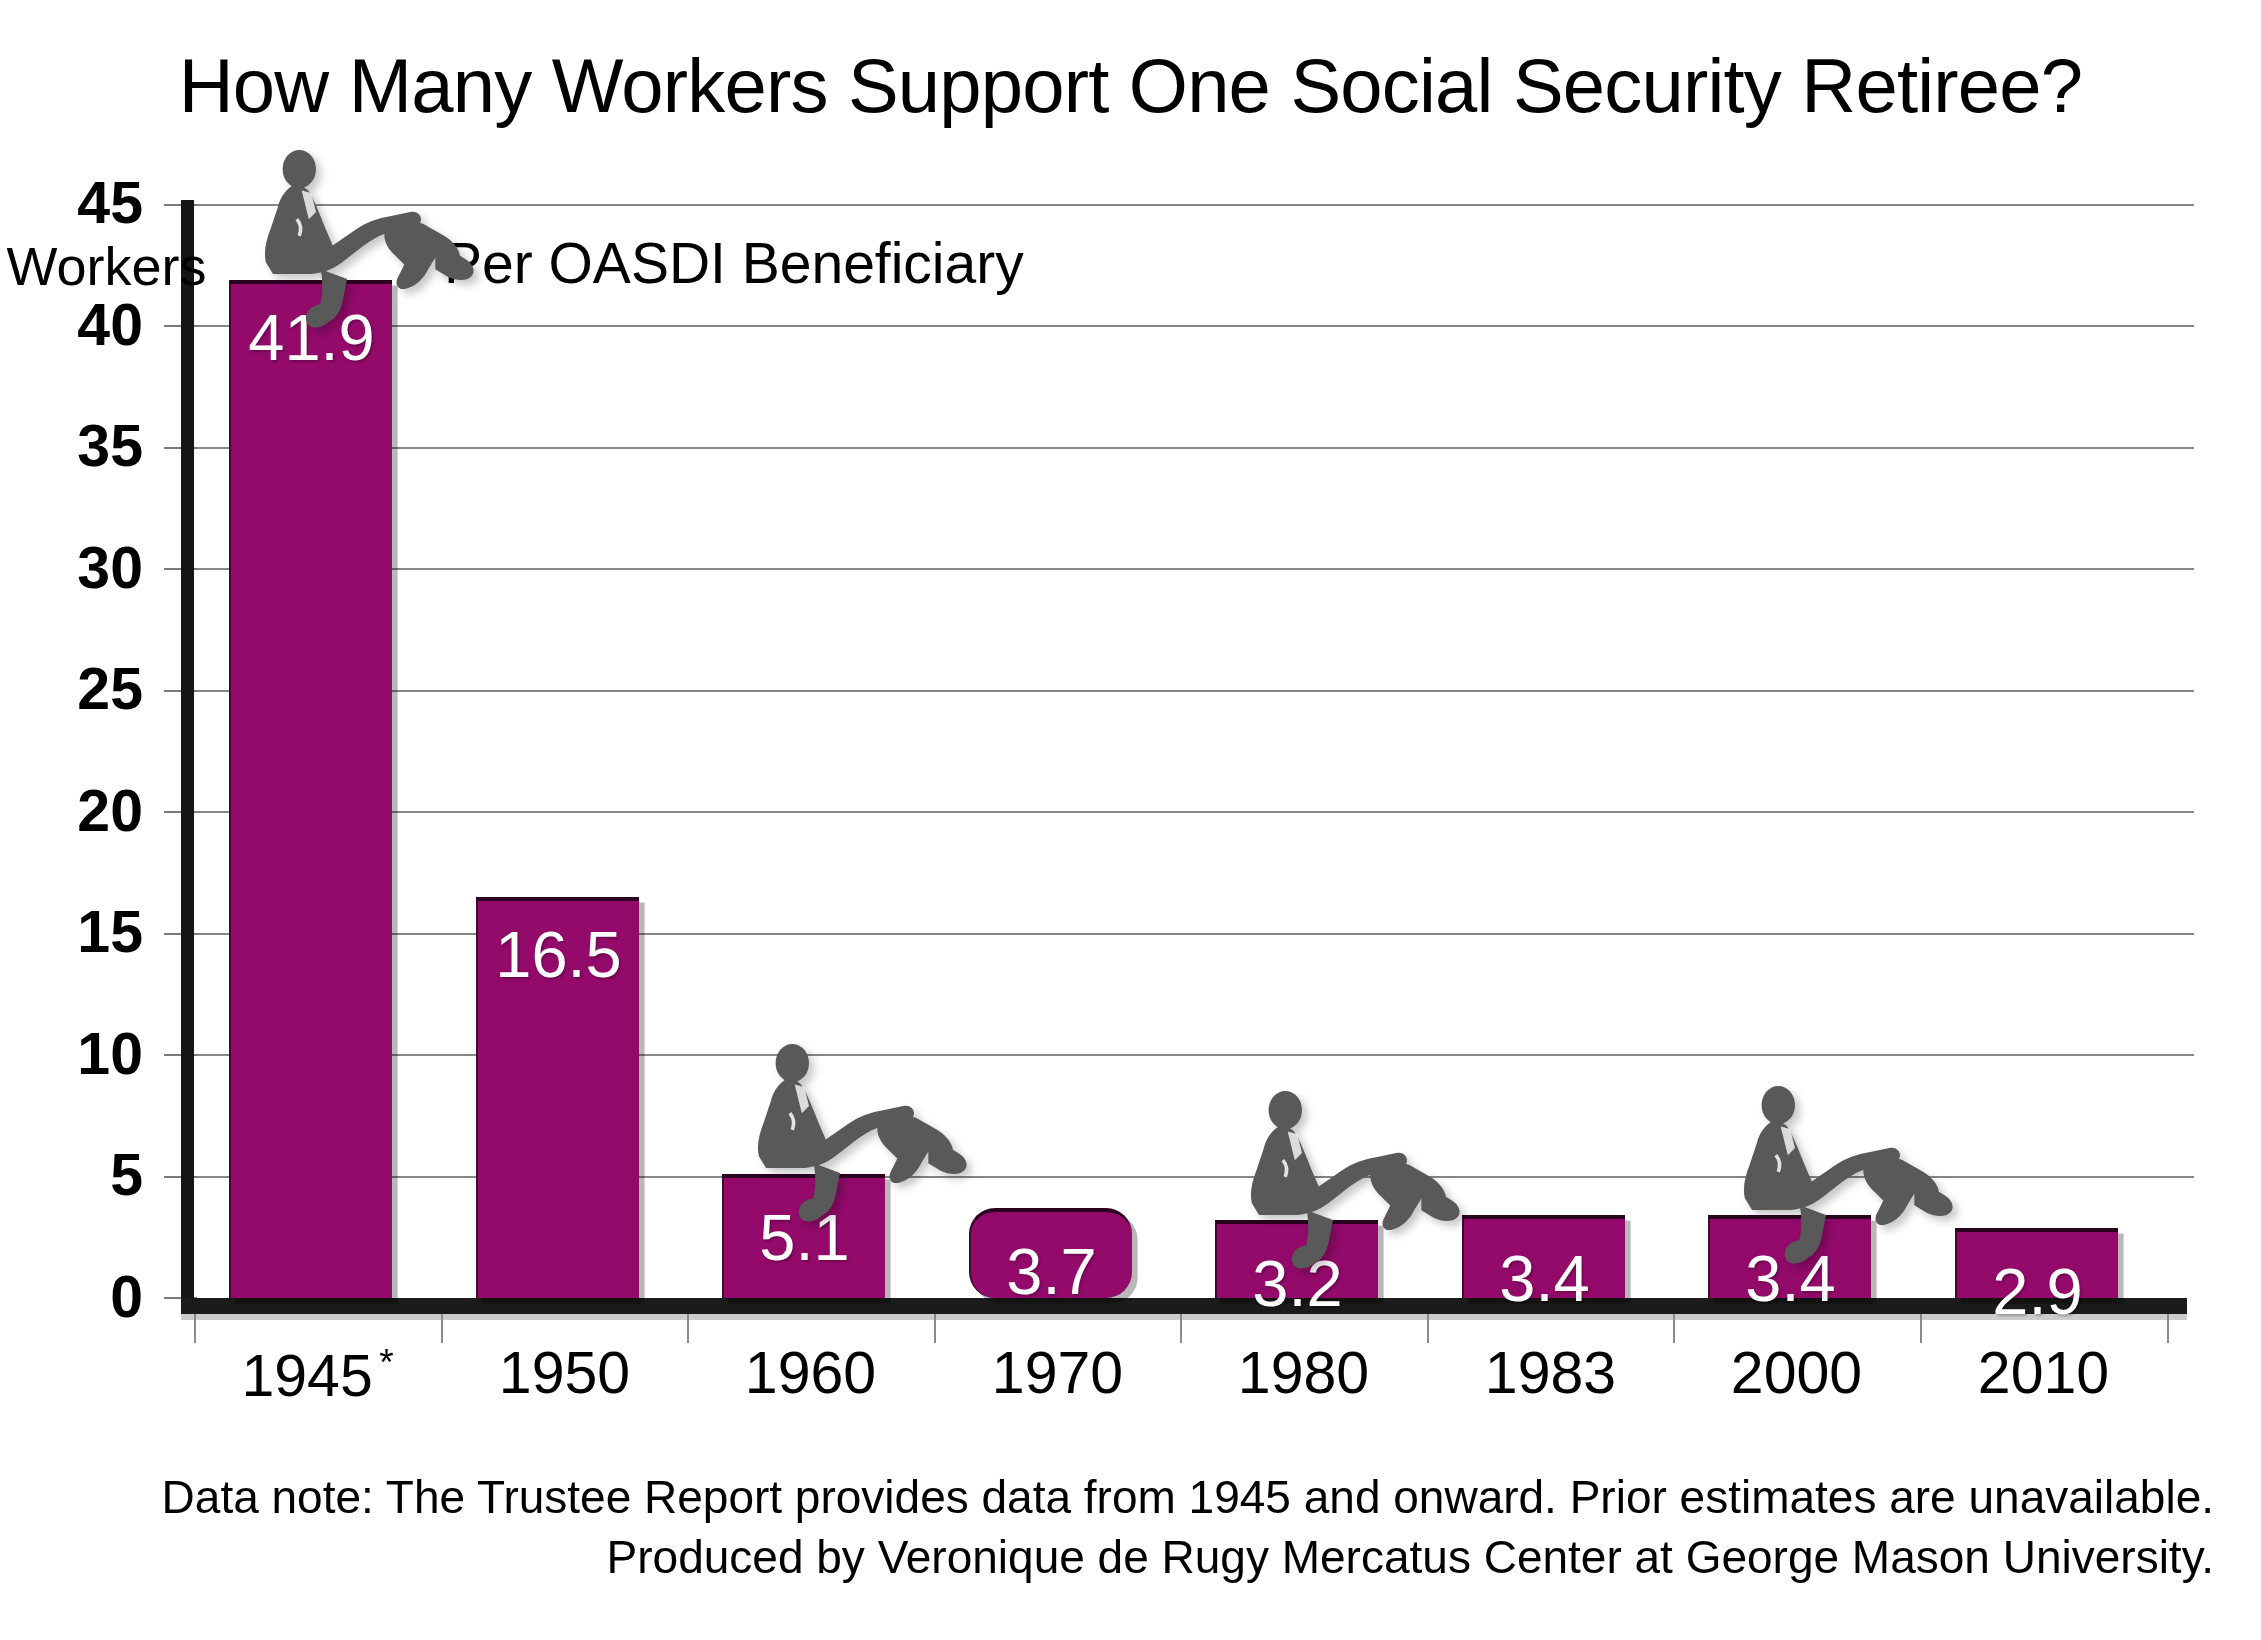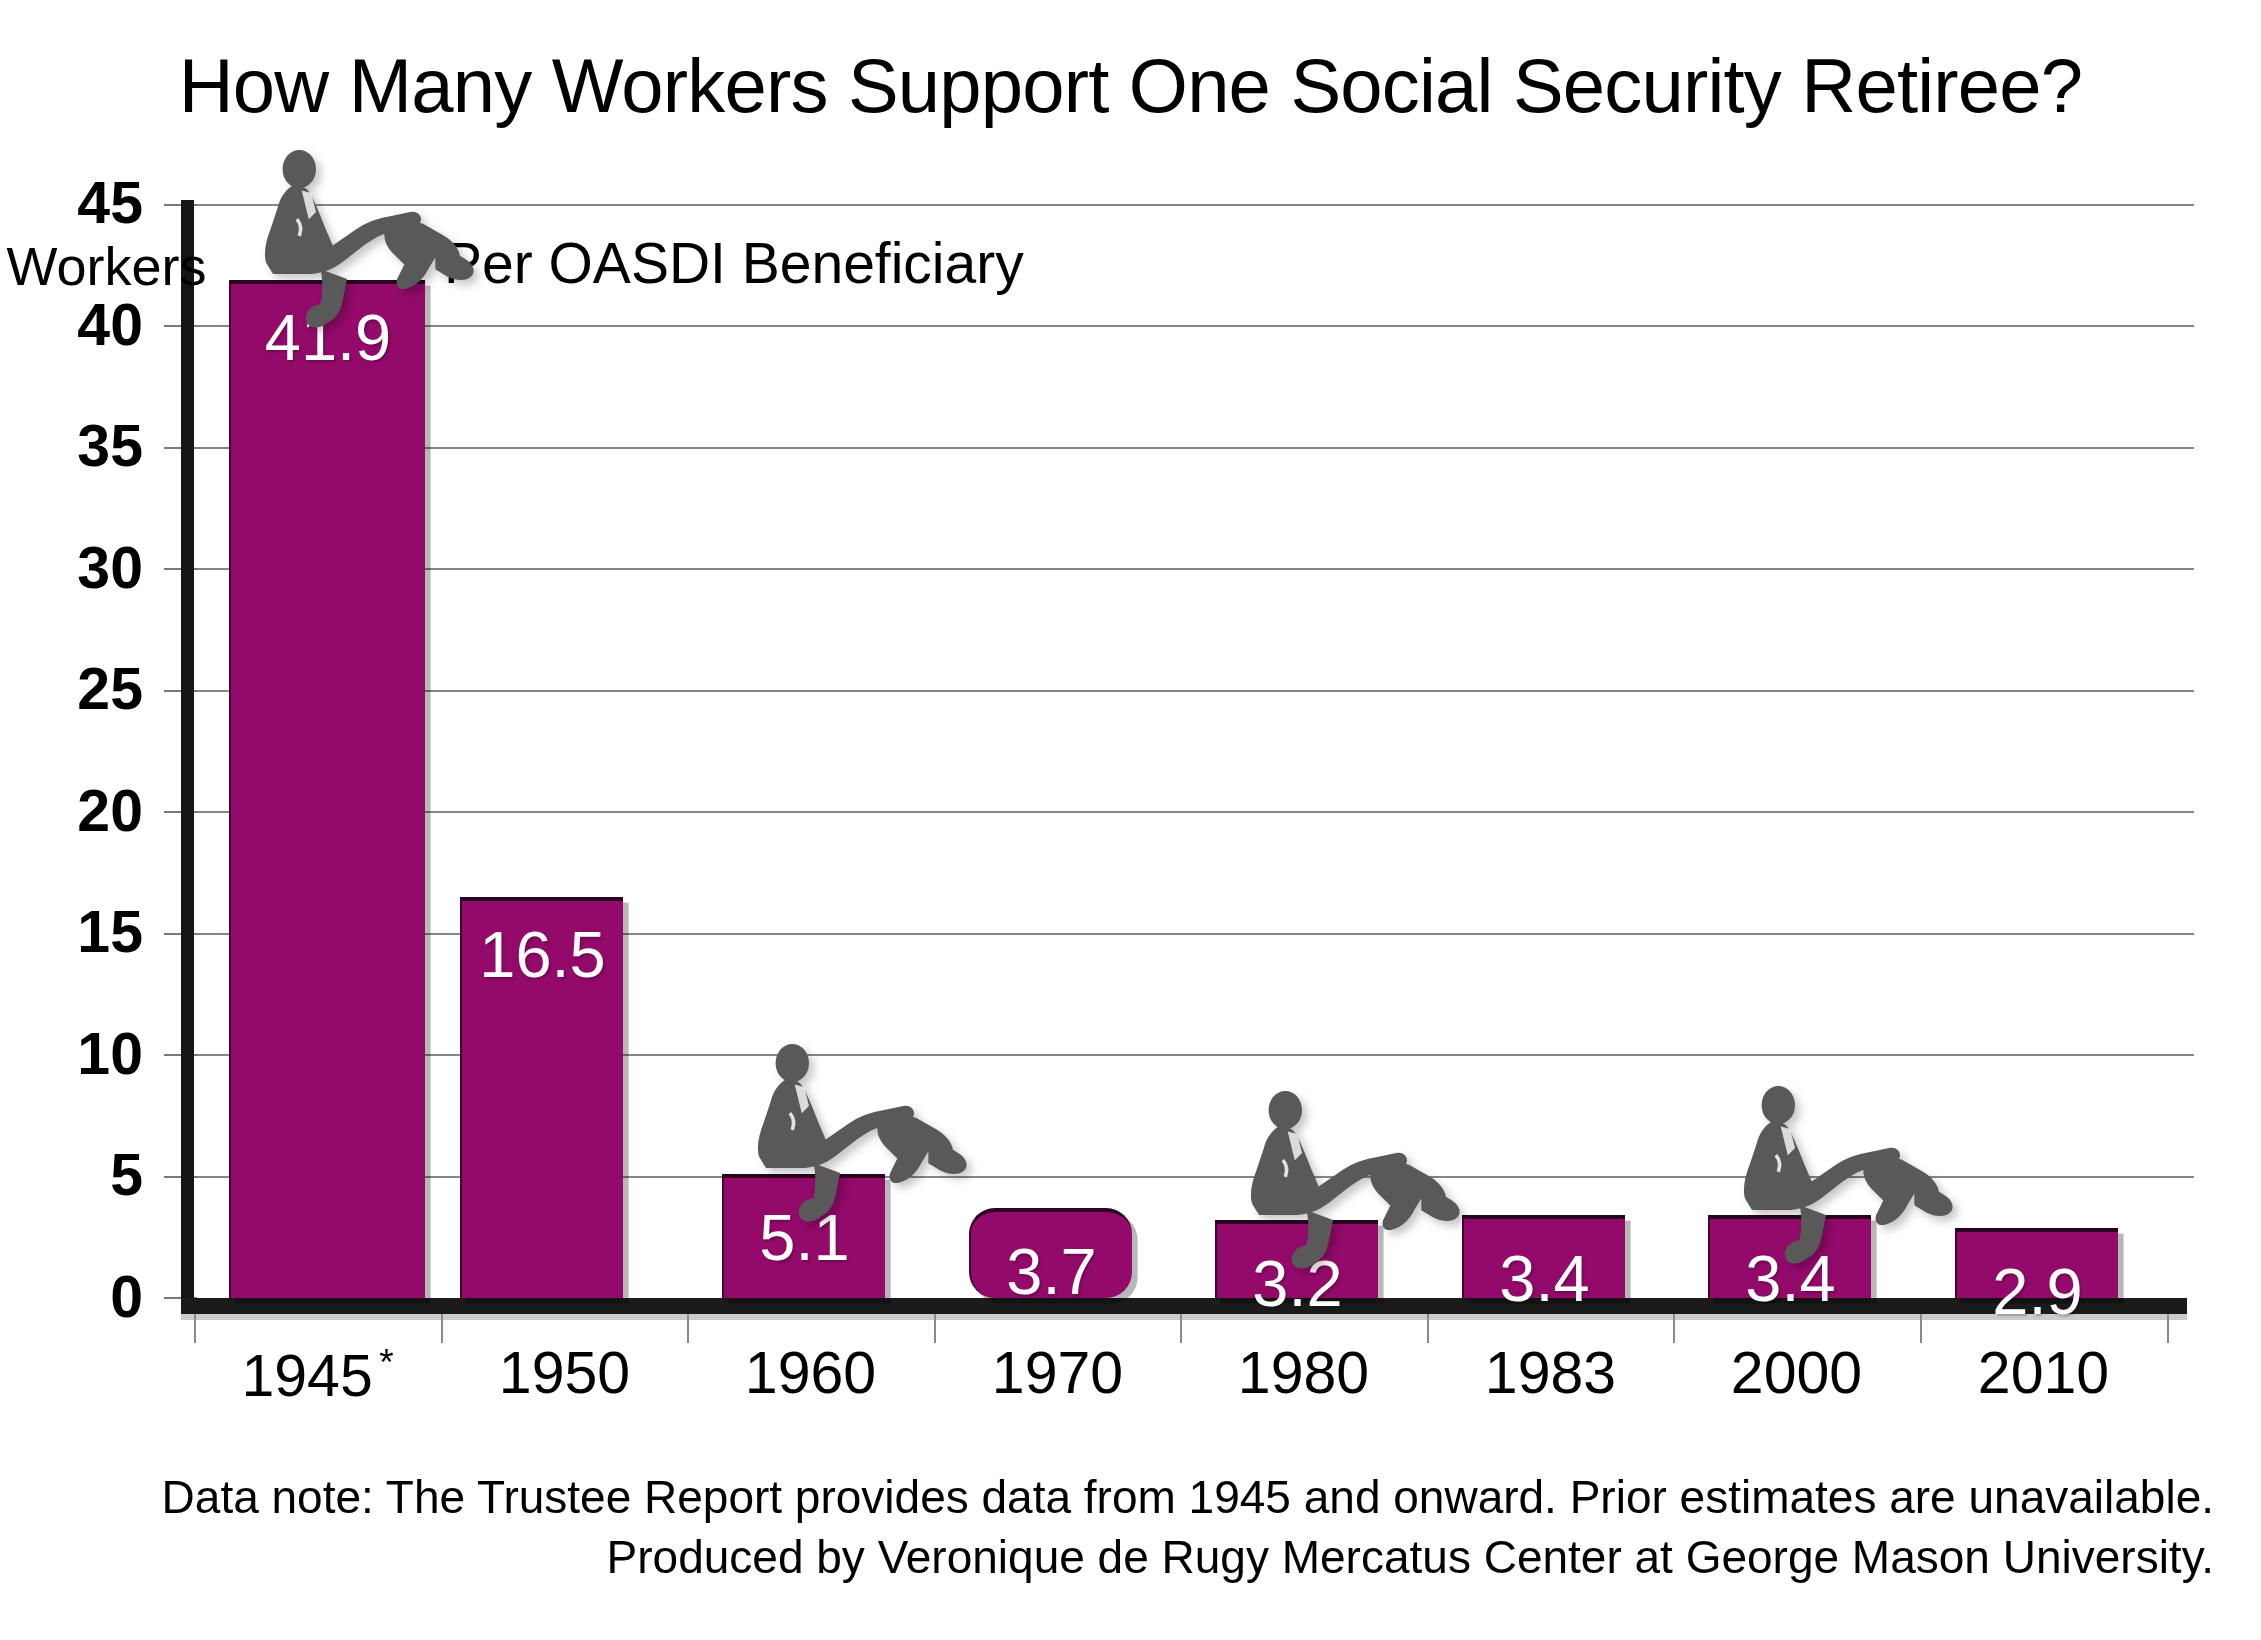--- a/index.html
+++ b/index.html
@@ -210,24 +210,24 @@
       <div class="ytick-label" style="top: 174px;">45</div>
     </div>
 
   <div id="y-axis-line"></div>
   <div id="x-axis-line"></div>
 
   <div id="workers-label">Workers</div>
   <div id="beneficiary-label">Per OASDI Beneficiary</div>
 
   <div id="bars-layer">
-      <div class="bar" style="left: 229px; width: 196px; top: 280px; height: 1018px; background: rgb(147, 10, 107);">
+      <div class="bar" style="left: 229px; width: 163px; top: 280px; height: 1018px; background: rgb(147, 10, 107);">
         <span class="bar-value" style="color: rgb(255, 255, 255);">41.9</span>
       </div>
-      <div class="bar" style="left: 460px; width: 163px; top: 897px; height: 401px; background: rgb(147, 10, 107);">
+      <div class="bar" style="left: 476px; width: 163px; top: 897px; height: 401px; background: rgb(147, 10, 107);">
         <span class="bar-value" style="color: rgb(255, 255, 255);">16.5</span>
       </div>
       <div class="bar small" style="left: 722px; width: 163px; top: 1174px; height: 124px; background: rgb(147, 10, 107);">
         <span class="bar-value" style="color: rgb(255, 255, 255);">5.1</span>
       </div>
       <div class="bar small" style="left: 969px; width: 163px; top: 1208px; height: 90px; background: rgb(147, 10, 107); border-radius: 26px;">
         <span class="bar-value" style="color: rgb(255, 255, 255);">3.7</span>
       </div>
       <div class="bar small" style="left: 1215px; width: 163px; top: 1220px; height: 78px; background: rgb(147, 10, 107);">
         <span class="bar-value" style="color: rgb(255, 255, 255);">3.2</span>

